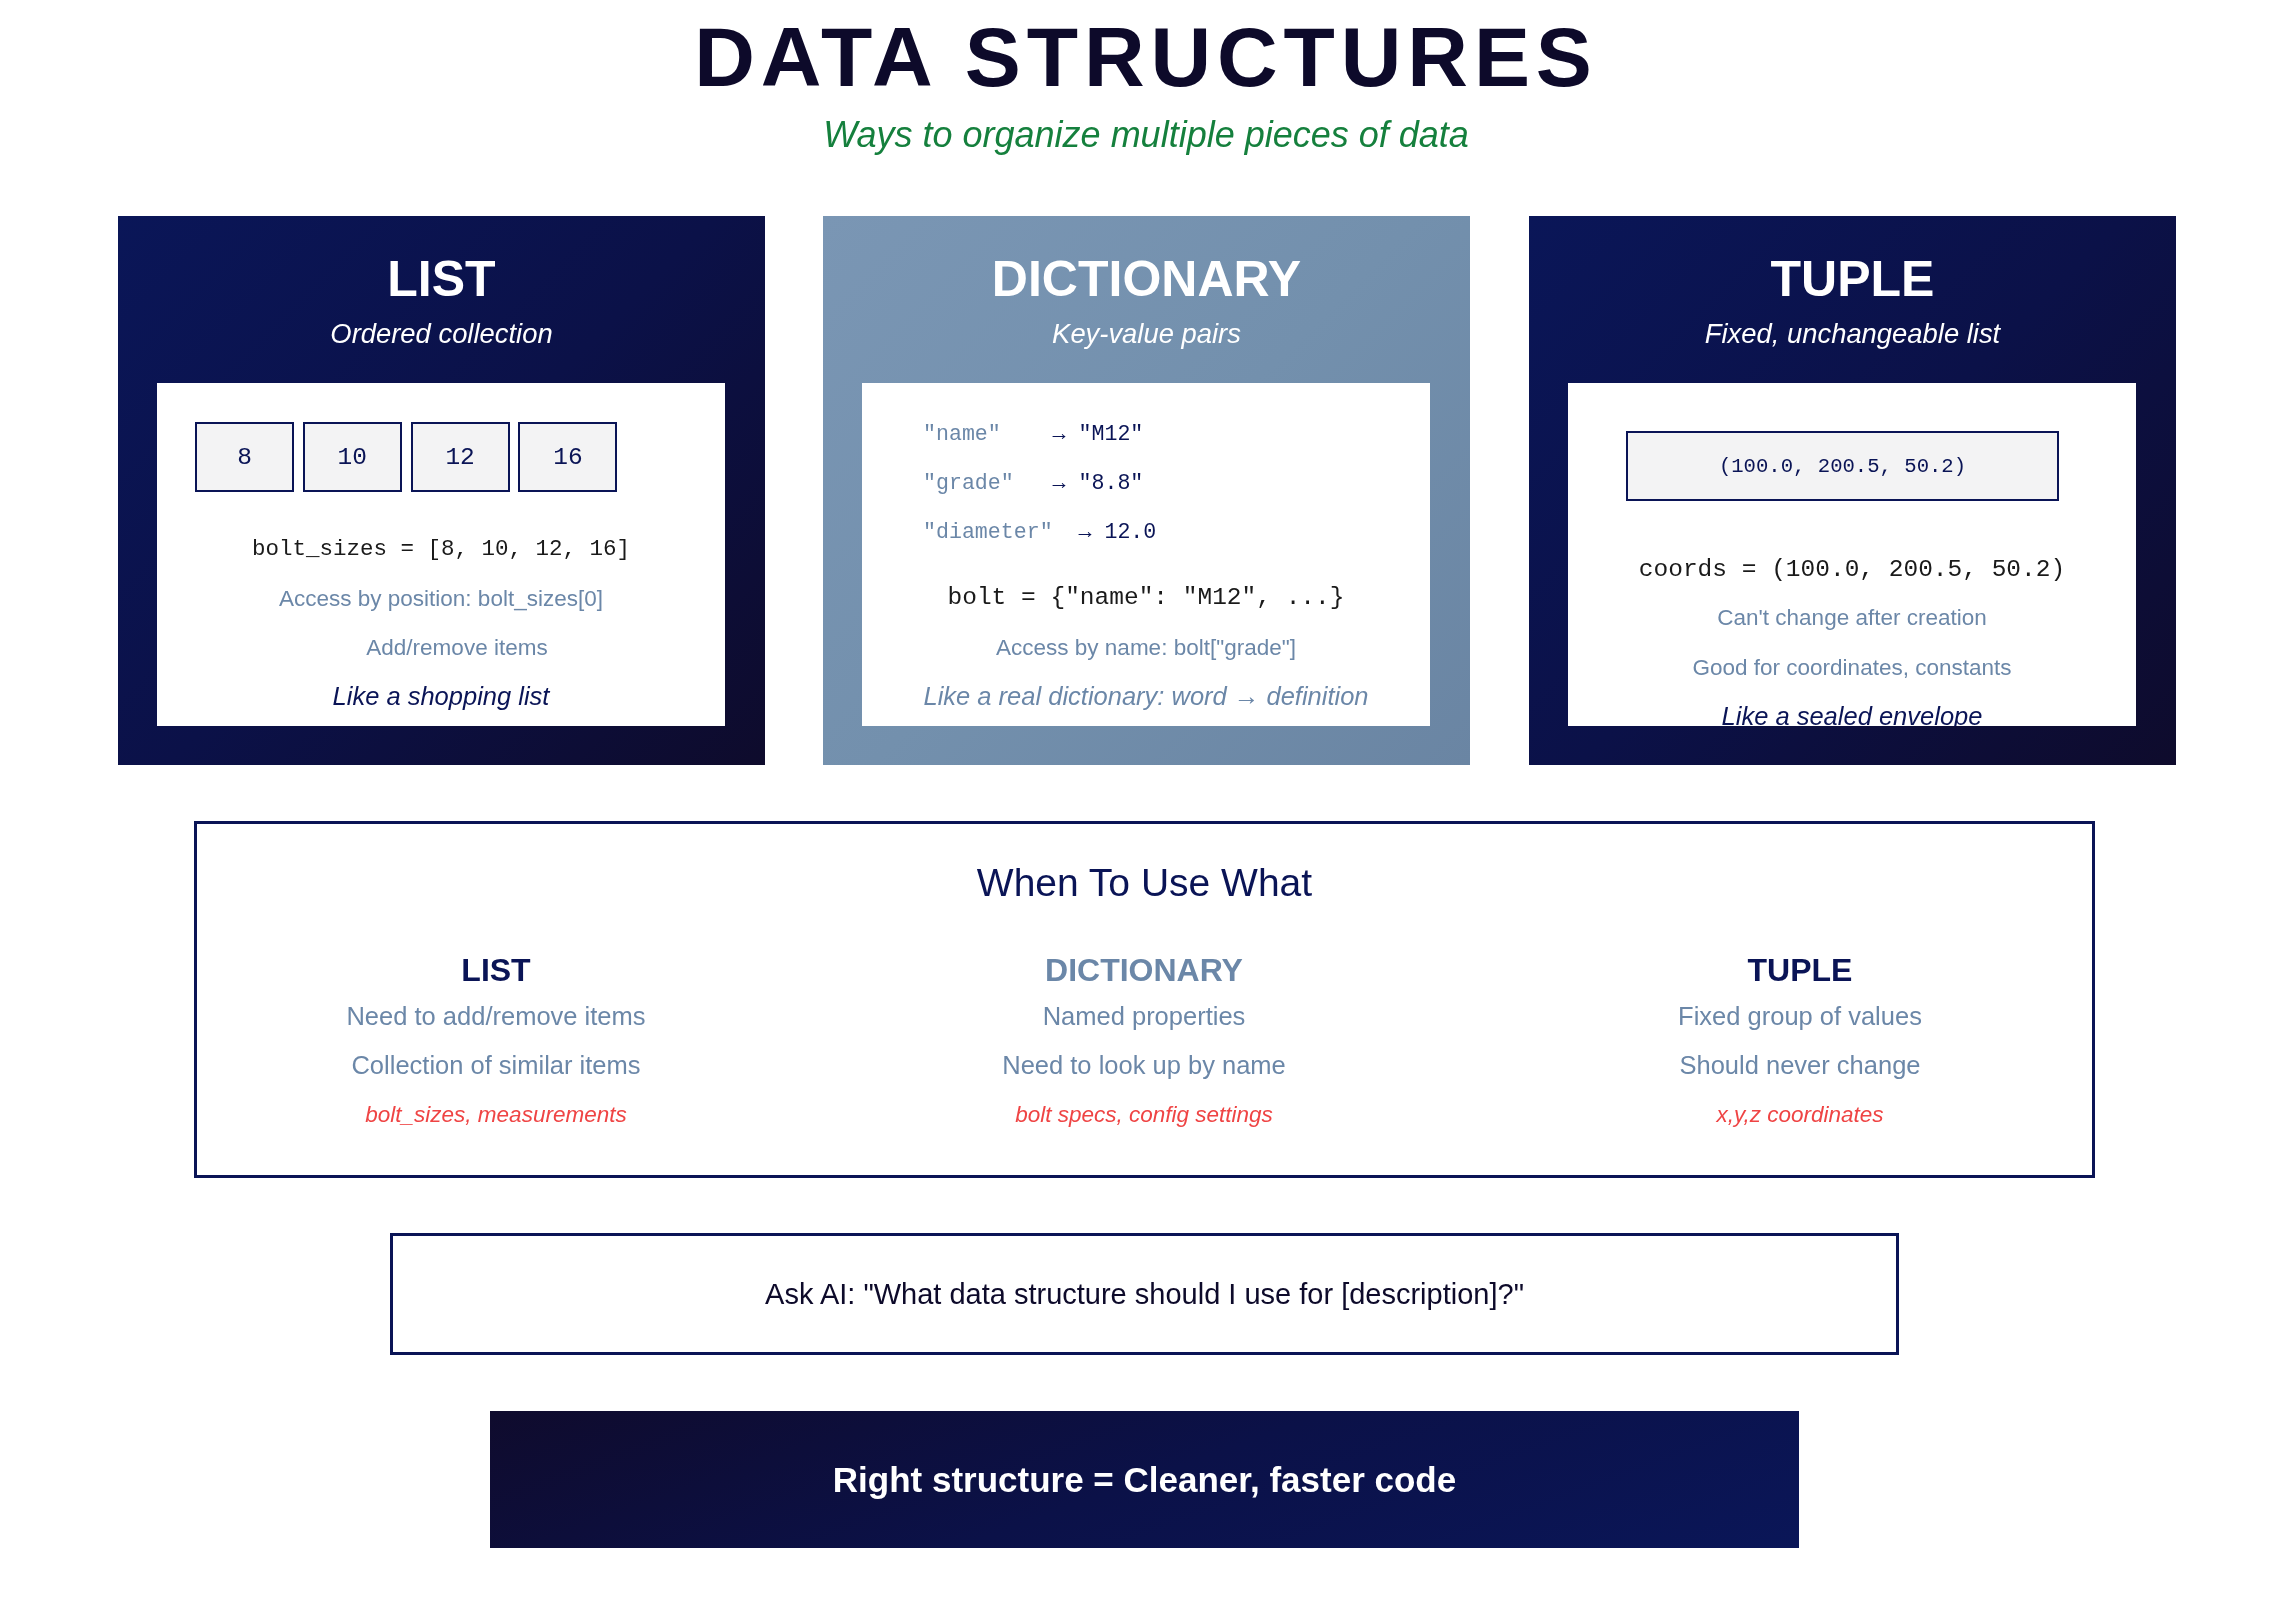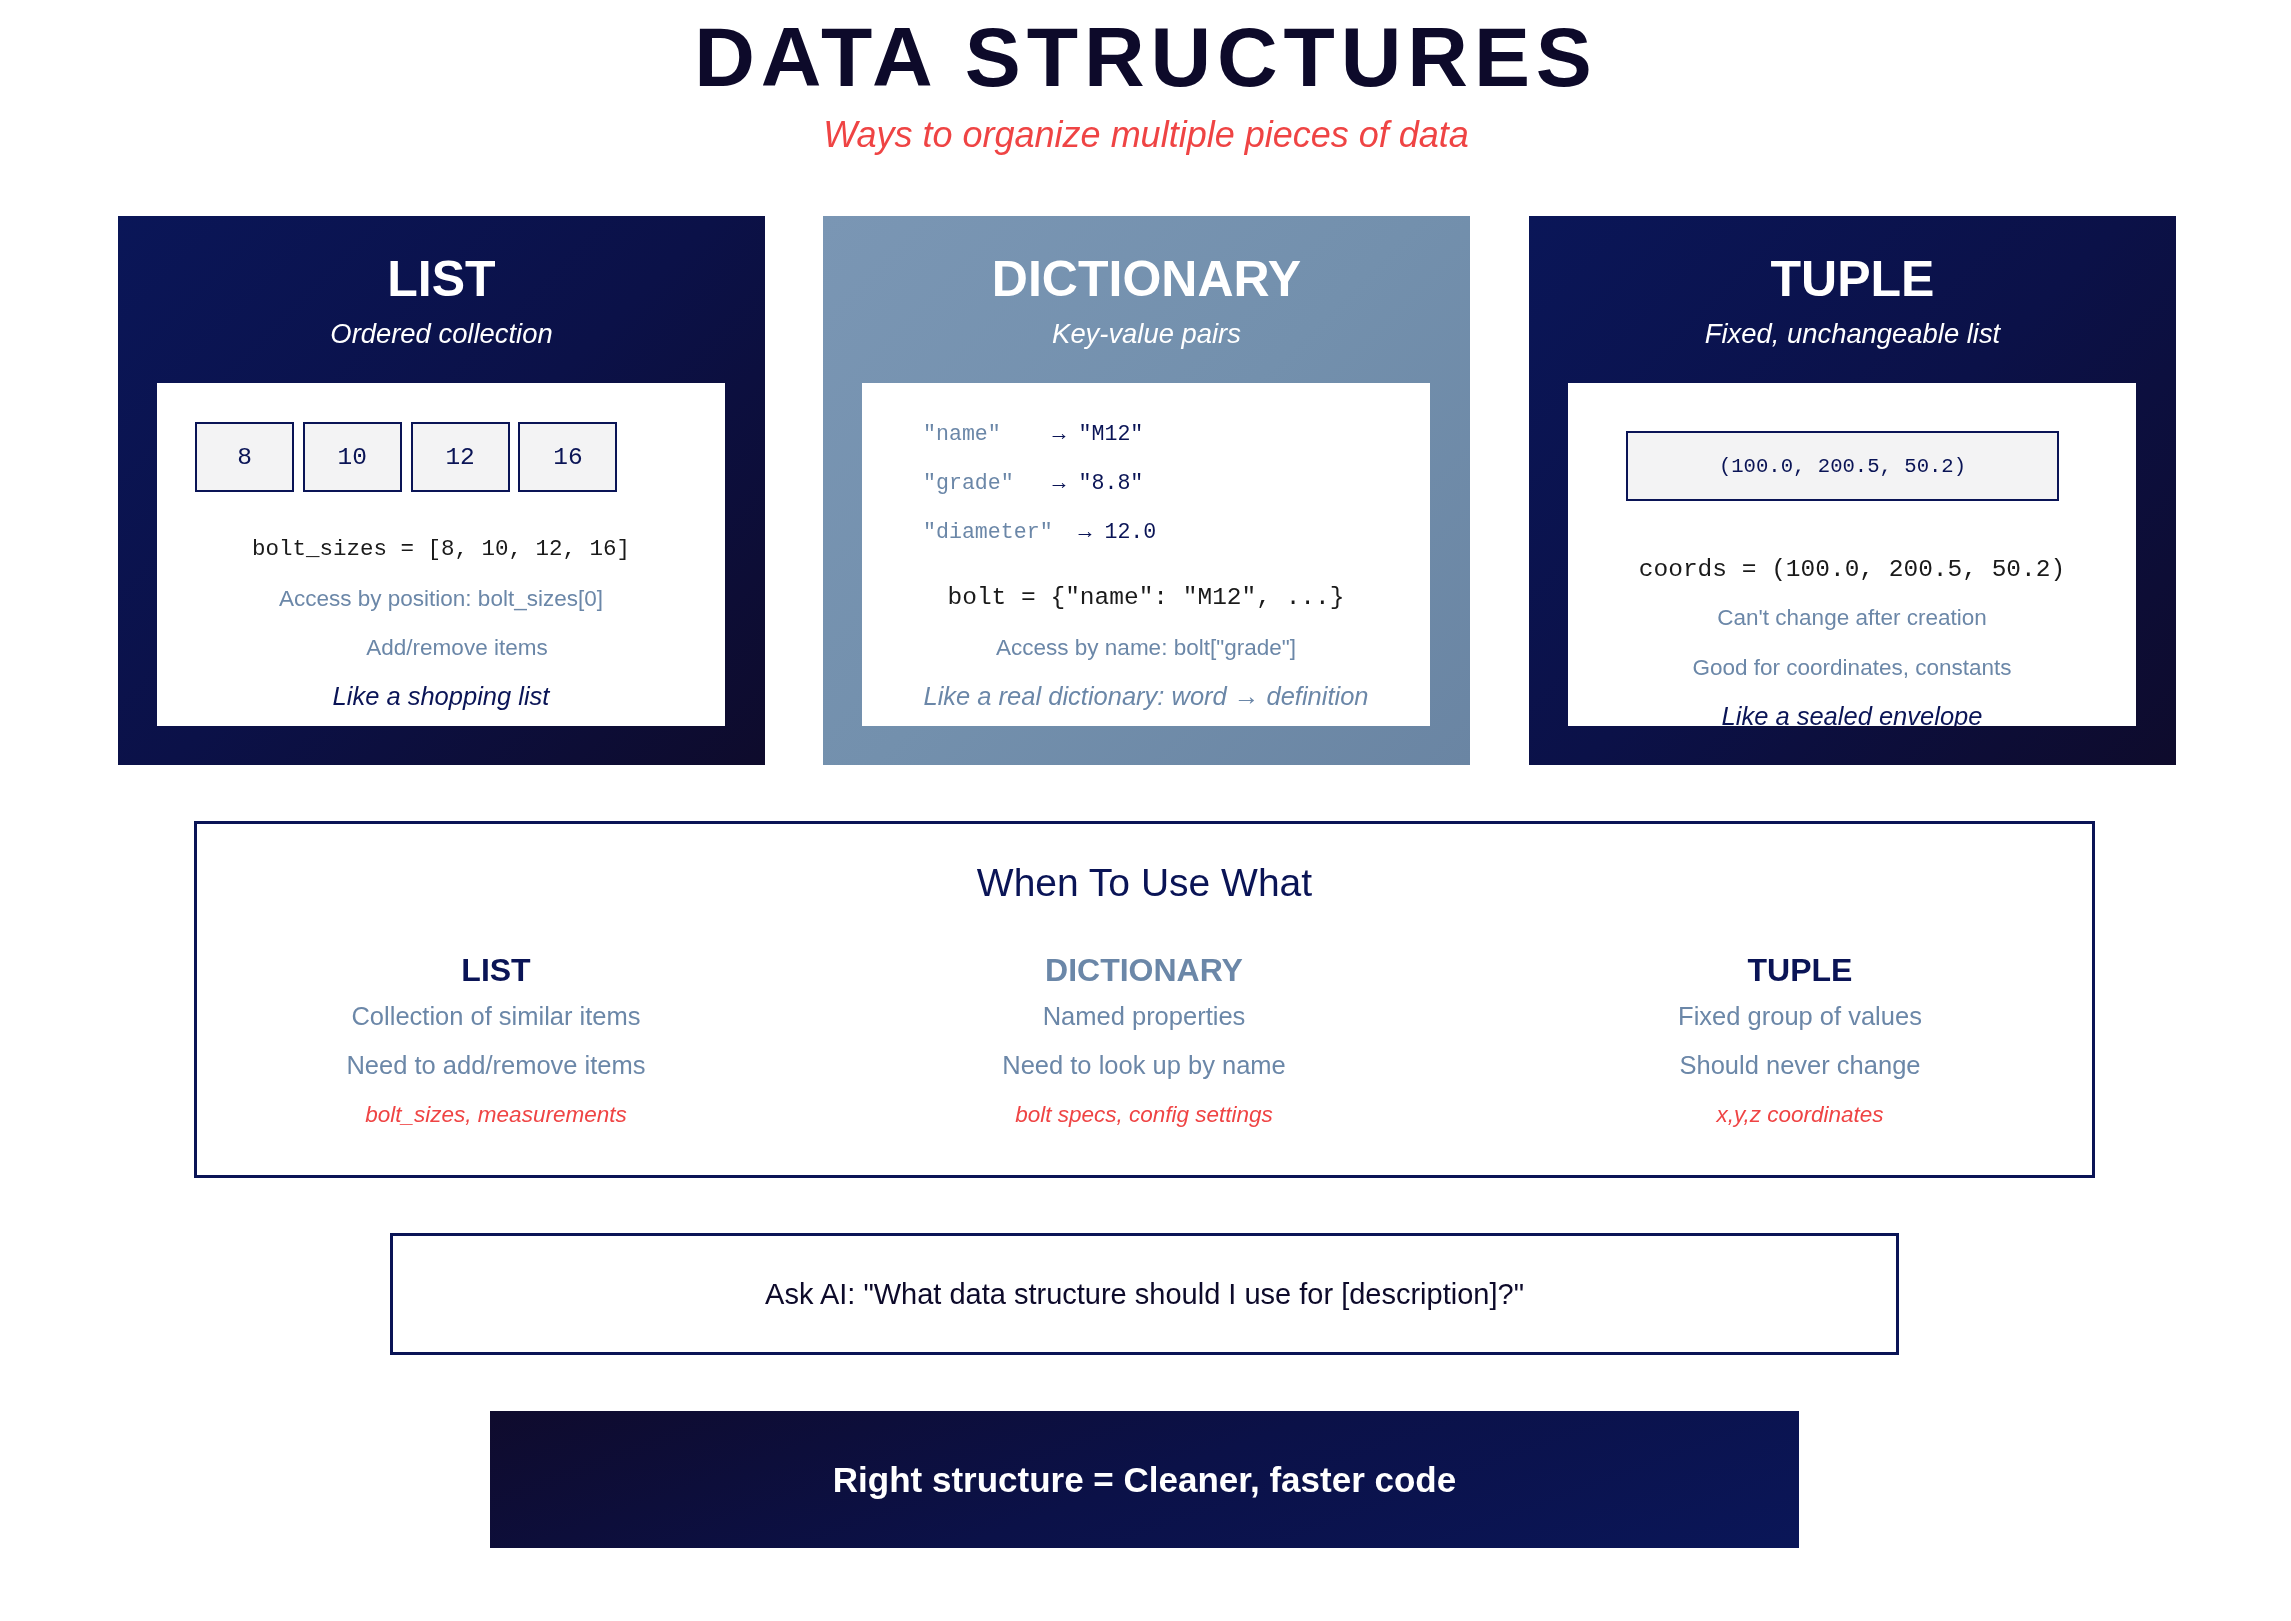--- a/index.html
+++ b/index.html
@@ -6,21 +6,21 @@
   html, body { width: 2292px; height: 1621px; background: #ffffff; overflow: hidden; }
   body { position: relative; font-family: "Liberation Sans", sans-serif; }
 
   .page-title {
     position: absolute; left: 0; top: 7.8px; width: 2292px; text-align: center;
     font-family: "Liberation Sans", sans-serif; font-weight: 700;
     font-size: 84px; letter-spacing: 5.9px; color: #0d0a2a; line-height: 98px;
   }
   .page-subtitle {
     position: absolute; left: 0; top: 110px; width: 2292px; text-align: center;
-    font-style: italic; font-size: 36px; color: #ef4444; line-height: 49px;
+    font-style: italic; font-size: 36px; color: #15803d; line-height: 49px;
   }
 
   .card {
     position: absolute; top: 216px; width: 647px; height: 549px;
   }
   .card.dark { background: linear-gradient(135deg, #0a1658 0%, #0b1148 50%, #0e0b2c 100%); }
   .card.light { background: linear-gradient(135deg, #7a96b4 0%, #7390ad 50%, #6a85a3 100%); }
   .card-title {
     position: absolute; top: 29px; left: 0; width: 100%; text-align: center;
     color: #ffffff; font-weight: 700; font-size: 50px; line-height: 69px;
@@ -131,22 +131,22 @@
     <div class="center-line muted" style="top:272px;">Good for coordinates, constants</div>
     <div class="center-line like" style="top:319px;">Like a sealed envelope</div>
   </div>
 </div>
 
 <div class="when-box">
   <div class="when-title">When To Use What</div>
 
   <div class="when-col" style="left:54px;">
     <div class="when-col-title">LIST</div>
+    <div class="when-line">Need to add/remove items</div>
     <div class="when-line">Collection of similar items</div>
-    <div class="when-line">Need to add/remove items</div>
     <div class="when-example">bolt_sizes, measurements</div>
   </div>
 
   <div class="when-col" style="left:702px;">
     <div class="when-col-title dict">DICTIONARY</div>
     <div class="when-line">Named properties</div>
     <div class="when-line">Need to look up by name</div>
     <div class="when-example">bolt specs, config settings</div>
   </div>
 

